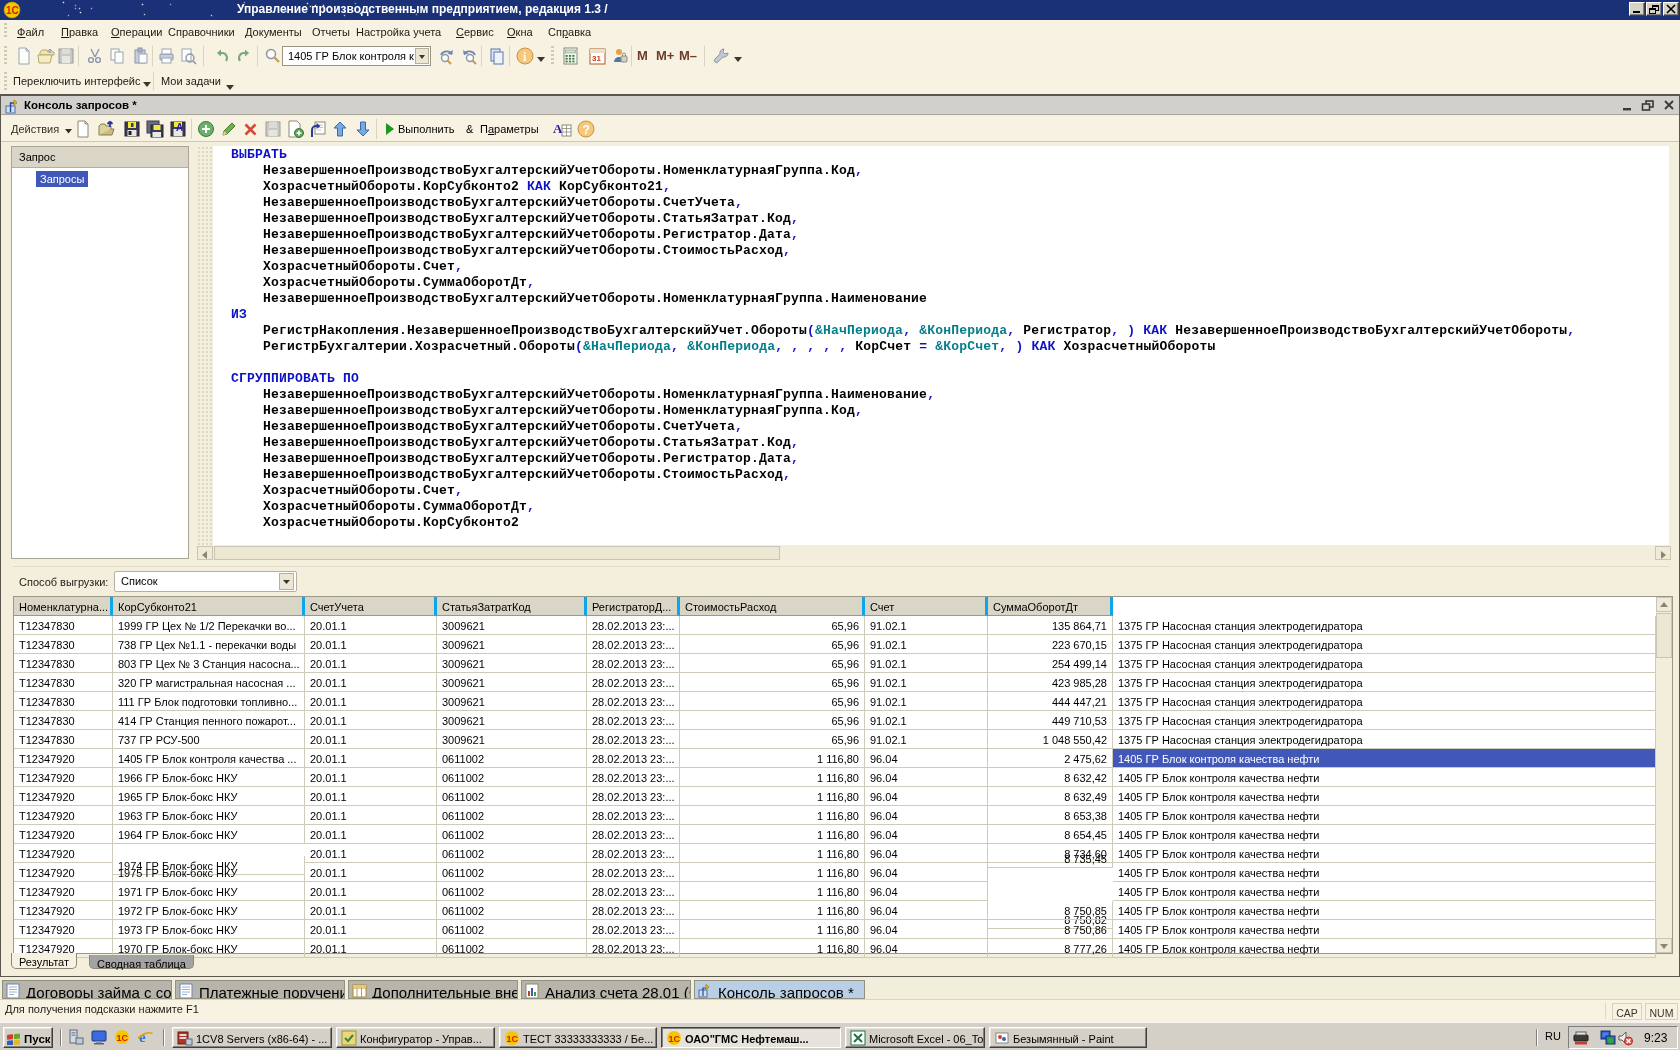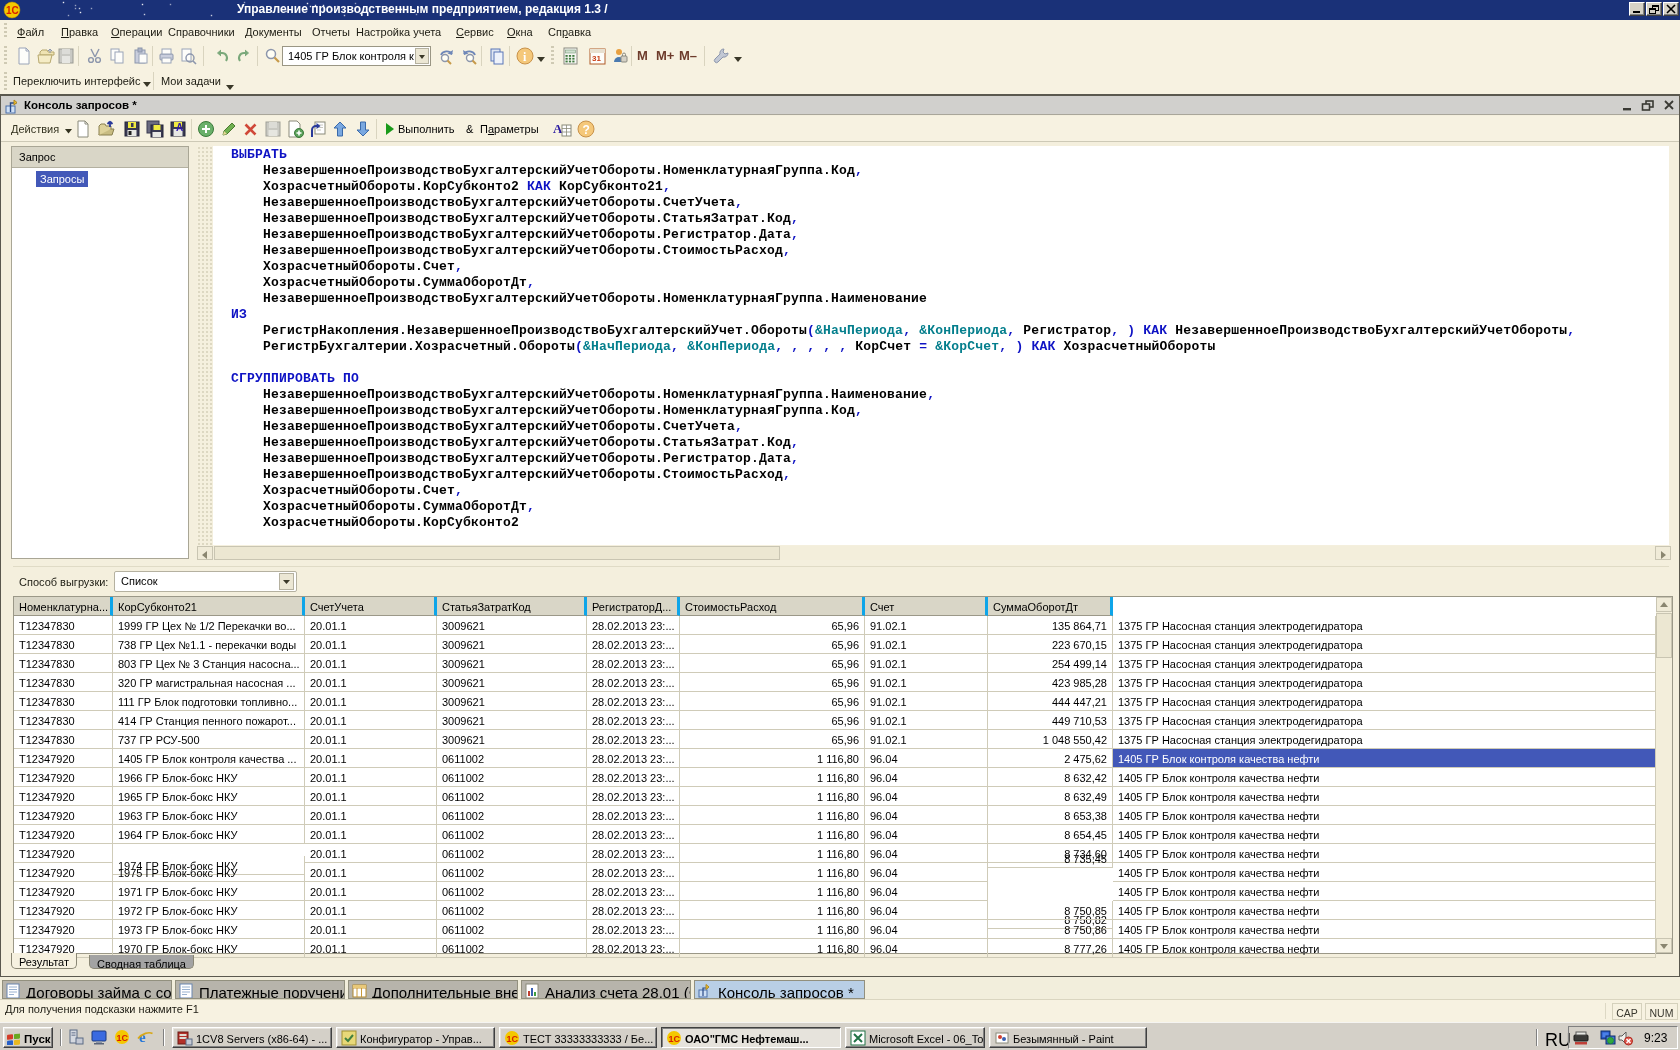--- a/index.html
+++ b/index.html
@@ -645,21 +645,21 @@
 <div class="tbtn" style="left:845px;width:140px"><svg style="position:absolute;left:4px;top:2px" width="16" height="16" viewBox="0 0 16 16">
         <rect x="1" y="1" width="14" height="14" fill="#fff" stroke="#217346"></rect>
         <path d="M4 4 l8 8 M12 4 l-8 8" stroke="#217346" stroke-width="2"></path>
       </svg>Microsoft Excel - 06_Top...</div>
 <div class="tbtn" style="left:989px;width:158px"><svg style="position:absolute;left:4px;top:2px" width="16" height="16" viewBox="0 0 16 16">
         <rect x="2" y="3" width="12" height="10" fill="#fff" stroke="#8a8a7a"></rect>
         <circle cx="6" cy="7" r="2" fill="#d04030"></circle>
         <circle cx="10" cy="9" r="2" fill="#3a60b0"></circle>
       </svg>Безымянный - Paint</div>
 <div class="vline" style="left:1536px;top:6px;height:17px"></div>
-<div class="abs" style="left:1545px;top:7px;font-size:18px;color:#000">RU</div>
+<div class="abs" style="left:1545px;top:7px;font-size:11px;color:#000">RU</div>
 <div class="abs" style="left:1568px;top:3px;width:110px;height:23px;border:1px solid #808080;border-bottom-color:#fff;border-right-color:#fff"></div>
 <svg class="abs" style="left:1573px;top:7px" width="16" height="16" viewBox="0 0 16 16">
       <rect x="1" y="5" width="14" height="6" rx="1" fill="#3a3a38" stroke="#1a1a18"></rect>
       <rect x="3" y="2" width="10" height="3" fill="#e8e8e4" stroke="#5a5a58"></rect>
       <rect x="2" y="12" width="12" height="2.5" fill="#c04038"></rect>
     </svg>
 <svg class="abs" style="left:1600px;top:7px" width="16" height="16" viewBox="0 0 16 16">
       <rect x="1" y="1" width="9" height="8" fill="#2858c8" stroke="#103068"></rect>
       <rect x="2.5" y="2.5" width="6" height="4.5" fill="#4a80e8"></rect>
       <rect x="6" y="6" width="9" height="8" fill="#3868d8" stroke="#103068"></rect>

